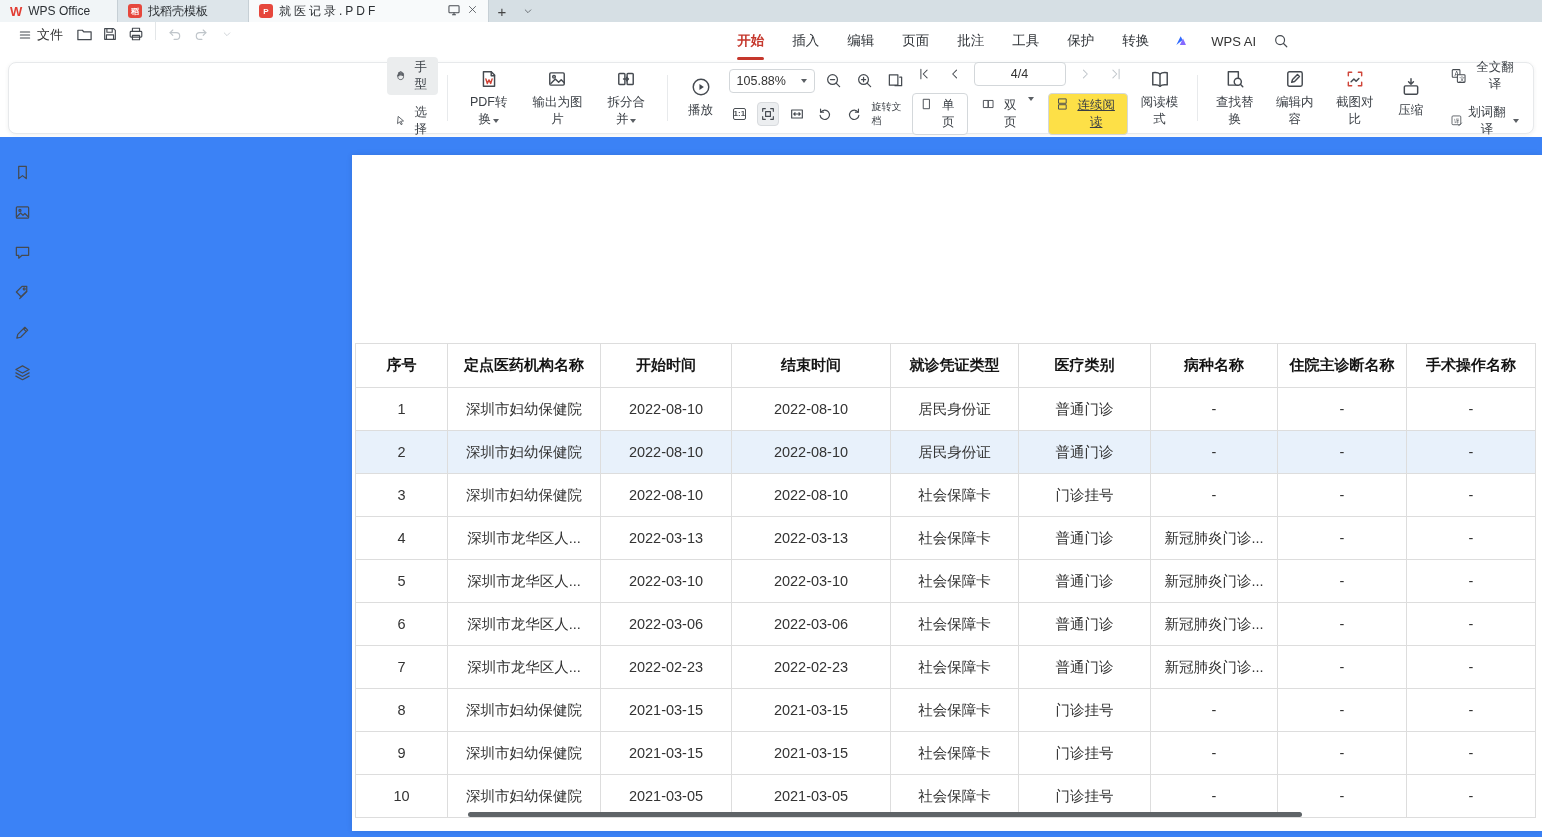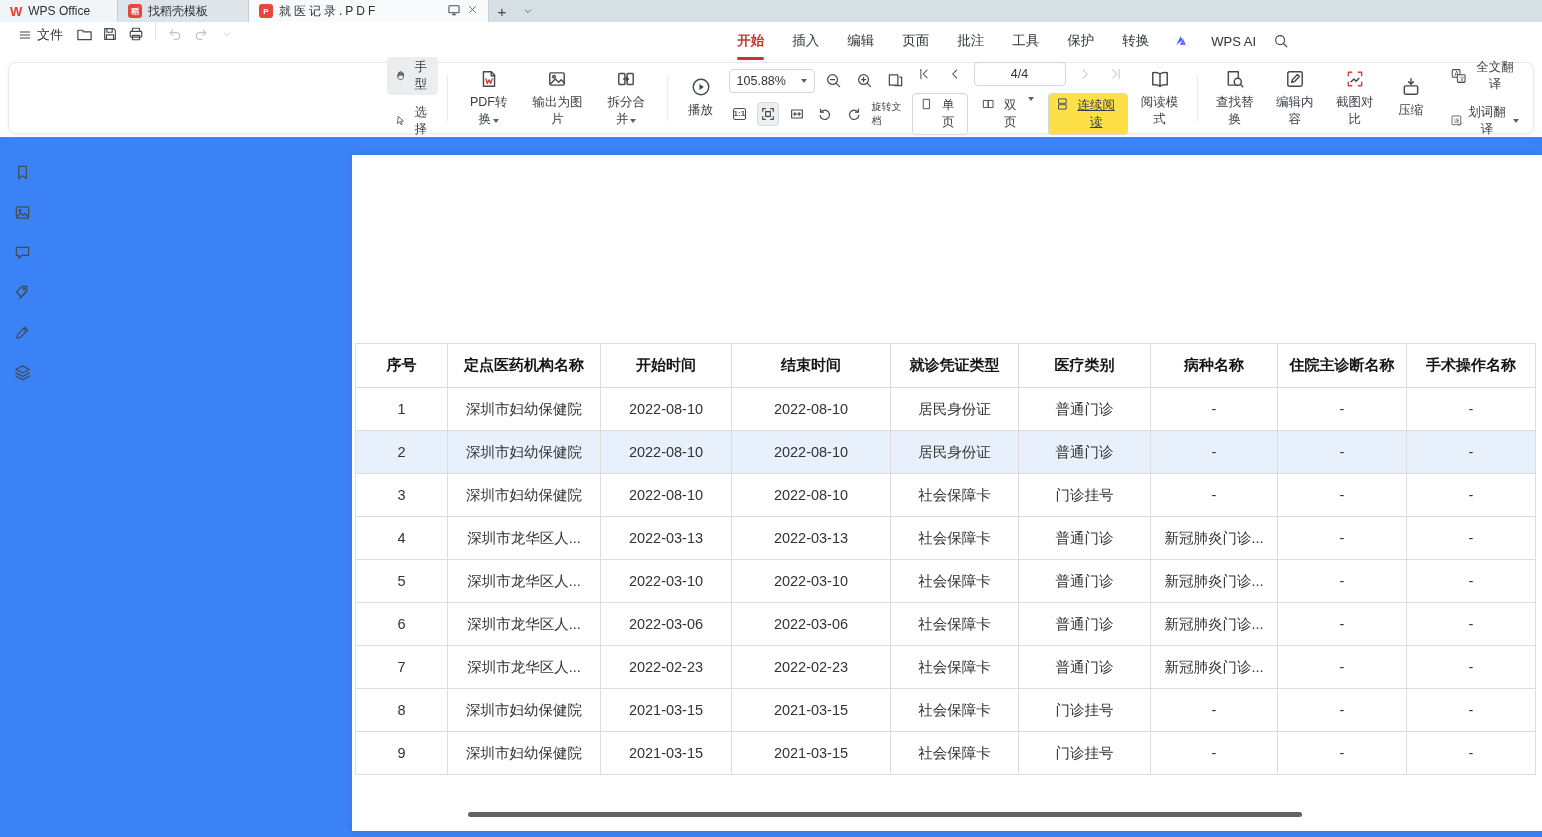--- a/index.html
+++ b/index.html
@@ -552,18 +552,29 @@
             <td>9</td>
             <td>深圳市妇幼保健院</td>
             <td>2021-03-15</td>
             <td>2021-03-15</td>
             <td>社会保障卡</td>
             <td>门诊挂号</td>
             <td>-</td>
             <td>-</td>
             <td>-</td>
           </tr>
+          <tr>
+            <td>10</td>
+            <td>深圳市妇幼保健院</td>
+            <td>2021-03-05</td>
+            <td>2021-03-05</td>
+            <td>社会保障卡</td>
+            <td>门诊挂号</td>
+            <td>-</td>
+            <td>-</td>
+            <td>-</td>
+          </tr>
         </tbody>
       </table>
     <div class="scroll-thumb"></div>
   </div>
 
 </div>
 
 </body></html>

